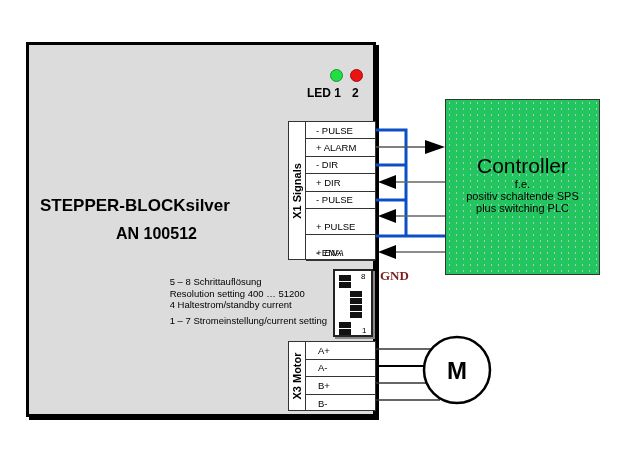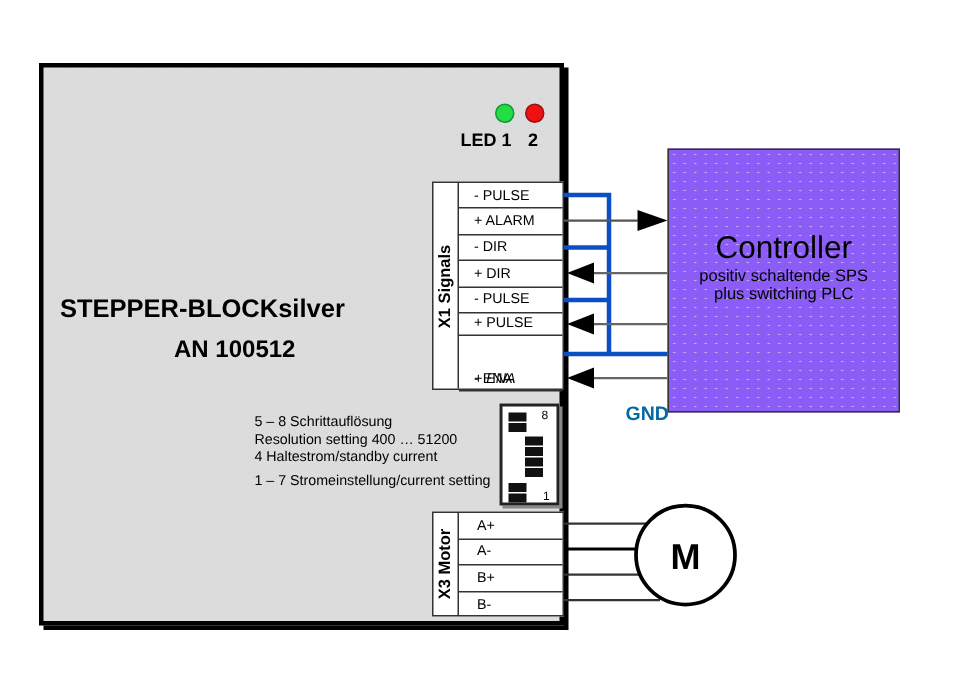--- a/index.html
+++ b/index.html
@@ -12,25 +12,25 @@
   #device-title { left:40px; top:196px; font-size:17px; font-weight:bold; color:#000; white-space:nowrap; }
   #device-id { left:116px; top:225px; font-size:16px; font-weight:bold; color:#000; white-space:nowrap; }
   .table { background:#fff; border:1.5px solid #333; box-sizing:border-box; }
   .vlabel { position:absolute; left:0; top:0; bottom:0; width:17px; border-right:1.5px solid #333; box-sizing:border-box; }
   .vlabel span { position:absolute; left:50%; top:50%; transform: translate(-50%,-50%) rotate(-90deg); white-space:nowrap; font-size:11px; font-weight:bold; }
   .row { position:absolute; left:17px; right:0; border-bottom:1px solid #333; box-sizing:border-box; font-size:9.5px; color:#000; padding-left:10px; display:flex; align-items:center; }
   .row:last-child { border-bottom:none; }
   .dip-text { font-size:9.5px; color:#000; white-space:nowrap; line-height:11.5px; }
   #dip-box { left:333px; top:269px; width:40px; height:68px; background:#fff; border:2px solid #222; box-sizing:border-box; box-shadow:2px 2px 0 #888; }
   .sw { position:absolute; width:12px; height:5.5px; background:#111; }
-  #controller { left:445px; top:99px; width:155px; height:176px; background:#8b5cf6; border:1.5px solid #333; box-sizing:border-box; text-align:center; }
+  #controller { left:445px; top:99px; width:155px; height:176px; background:#22c55e; border:1.5px solid #333; box-sizing:border-box; text-align:center; }
   #controller::before { content:""; position:absolute; inset:0; background-image: radial-gradient(#c8c8e0 0.6px, transparent 0.8px); background-size:7px 6px; opacity:0.8; }
   #ctrl-title { position:relative; font-size:21px; margin-top:54px; color:#000; }
   .ctrl-sub { position:relative; font-size:11px; line-height:12px; color:#000; }
-  #gnd-label { left:417px; top:268px; font-size:13px; font-weight:bold; color:#0369a1; }
+  #gnd-label { left:380px; top:268px; font-size:13px; font-weight:bold; color:#7f1d1d;font-family:Liberation Serif, serif; }
   svg#wires { position:absolute; left:0; top:0; }
 </style>
 </head>
 <body>
 
 <div id="main-box" class="abs"></div>
 
 <div class="abs led" style="left:330px;top:69px;background:#22dd44;border:1px solid #119933;"></div>
 <div class="abs led" style="left:350px;top:69px;background:#ee1111;border:1px solid #991111;"></div>
 <div class="abs led-label" style="left:307px;top:86px;">LED 1</div>
@@ -41,21 +41,21 @@
 
 <div class="abs table" style="left:288px;top:121px;width:88px;height:139px;">
   <div class="vlabel">
       <span>X1 Signals</span>
     </div>
   <div class="row" style="top:0;height:17.4px;">- PULSE</div>
   <div class="row" style="top:17.4px;height:17.4px;">+ ALARM</div>
   <div class="row" style="top:34.8px;height:17.4px;">- DIR</div>
   <div class="row" style="top:52.2px;height:17.4px;">+ DIR</div>
   <div class="row" style="top:69.6px;height:17.4px;">- PULSE</div>
-  <div class="row" style="top:85px;height:17.4px;">+ PULSE</div>
+  <div class="row" style="top:96px;height:17.4px;">+ PULSE</div>
   <div class="row" style="top:122px;height:17.4px;">- ENA</div>
   <div class="row" style="top:121.8px;height:17.2px;font-style:italic;">+ ENA</div>
 </div>
 
 <div class="abs dip-text" style="right:311px;top:276px;">
   <div>5 – 8 Schrittauflösung</div>
   <div>Resolution setting 400 … 51200</div>
   <div>4  Haltestrom/standby current</div>
   <div style="margin-top:4px;">1 – 7 Stromeinstellung/current setting</div>
 </div>
@@ -78,20 +78,21 @@
       <span>X3 Motor</span>
     </div>
   <div class="row" style="top:0;height:17.5px;padding-left:12px;">A+</div>
   <div class="row" style="top:17.5px;height:17.5px;padding-left:12px;">A-</div>
   <div class="row" style="top:35px;height:17.5px;padding-left:12px;">B+</div>
   <div class="row" style="top:52.5px;height:17.5px;padding-left:12px;">B-</div>
 </div>
 
 <div id="controller" class="abs">
   <div id="ctrl-title">Controller</div>
+  <div class="ctrl-sub">f.e.</div>
   <div class="ctrl-sub">positiv schaltende SPS</div>
   <div class="ctrl-sub">plus switching PLC</div>
 </div>
 
 <div id="gnd-label" class="abs">GND</div>
 
 <svg id="wires" width="638" height="454">
 
   <g>
     <polyline points="376,130 406,130 406,236" fill="none" stroke="#0a4fc4" stroke-width="3"></polyline>

